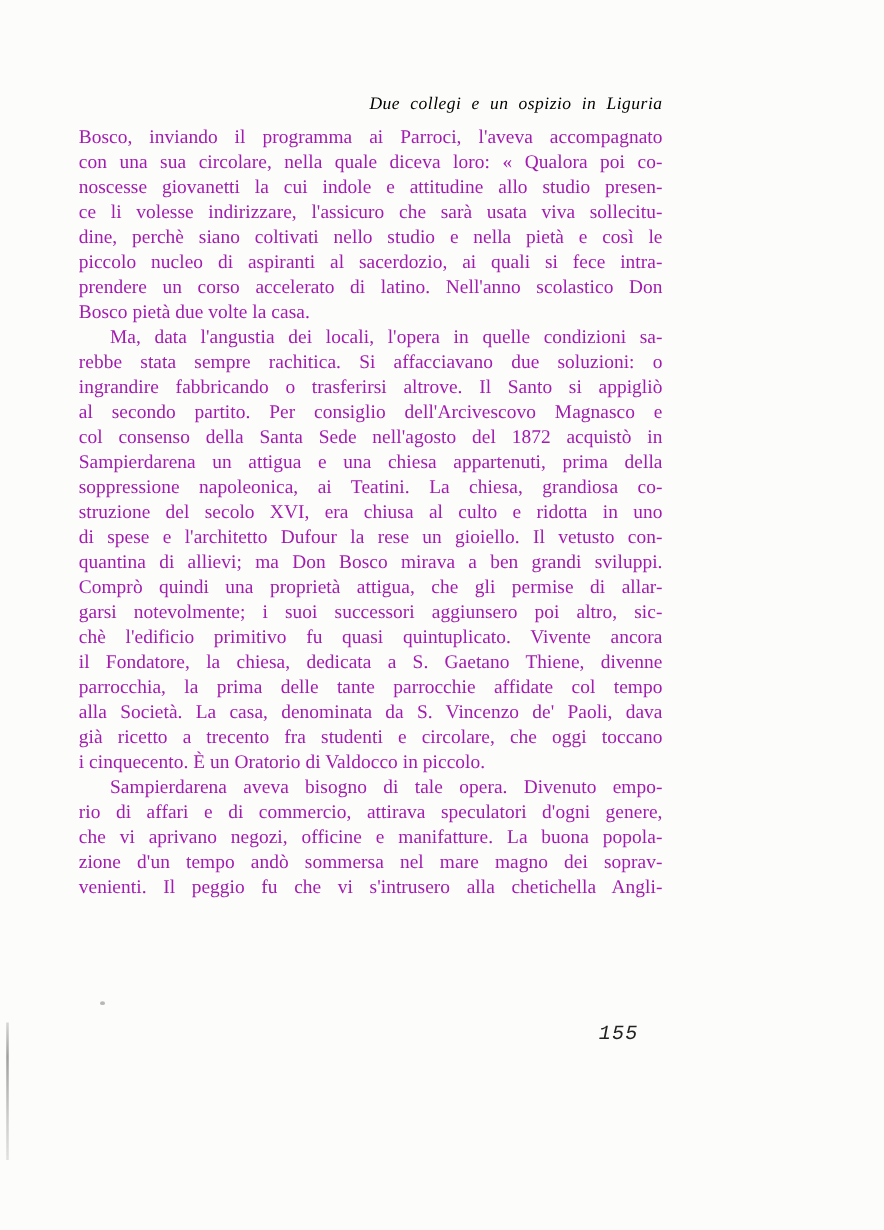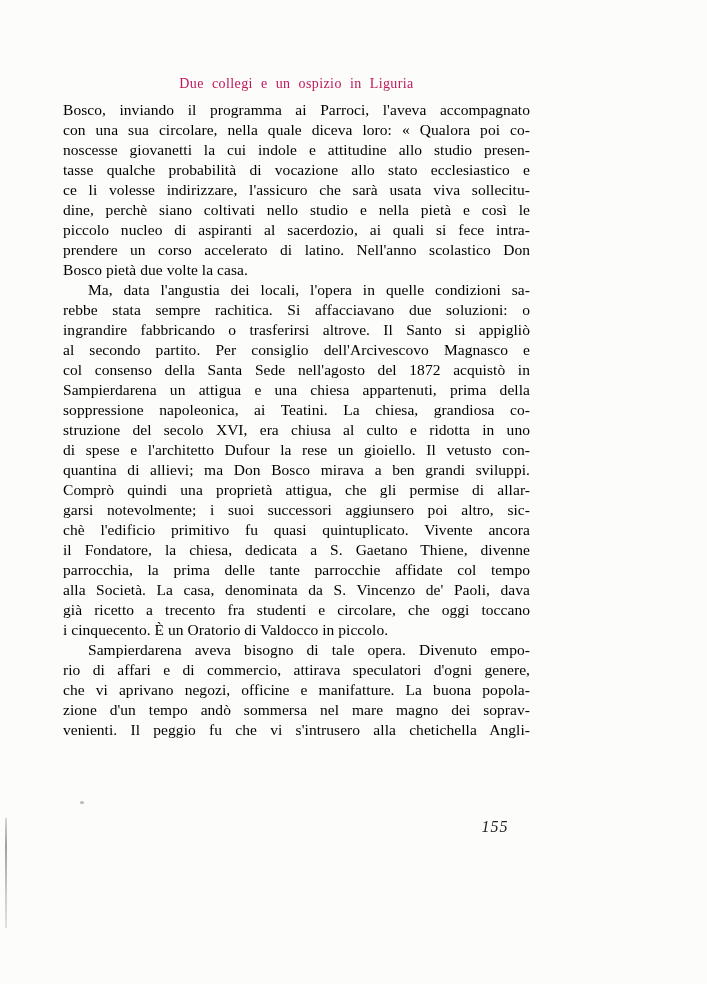--- a/index.html
+++ b/index.html
@@ -14,54 +14,56 @@
     background: #fcfcfa;
     overflow: hidden;
     font-family: "Liberation Serif", "DejaVu Serif", serif;
     color: #1d1d1d;
   }
   .running-header {
     position: absolute;
     top: 76px;
     left: 63px;
     width: 467px;
-    text-align: center;
+    text-align: right;
+    font-style: italic;
     font-size: 14px;
     letter-spacing: 0.4px;
     word-spacing: 0.3em;
-    color: #be185d;
+    color: #000000;
   }
   .text-block {
     position: absolute;
     top: 100px;
     left: 63px;
     width: 467px;
   }
   .paragraph { margin: 0; padding: 0; }
   .line {
     font-size: 15.5px;
     line-height: 20px;
     letter-spacing: 0.05px;
     text-align: justify;
     text-align-last: justify;
     white-space: normal;
-    color: #000000;
+    color: #a21caf;
   }
   .line.lastline { text-align-last: left; }
   .line.indent { text-indent: 25px; }
   .page-number {
     position: absolute;
     top: 818px;
     left: 455px;
     width: 80px;
     text-align: center;
     font-style: italic;
     font-size: 16px;
     letter-spacing: 1px;
     color: #222;
+    font-family: Liberation Mono, monospace;
   }
   .scan-artifact-line {
     position: absolute;
     left: 5px;
     top: 818px;
     width: 2px;
     height: 110px;
     background: linear-gradient(#cfcfcd, #8f8f8d 25%, #a8a8a6 45%, #c4c4c2 70%, #dcdcda);
     opacity: 0.85;
   }
@@ -80,21 +82,20 @@
 <body>
 
 <div class="page">
   <div class="running-header">Due collegi e un ospizio in Liguria</div>
 
   <div class="text-block" id="text-block">
       <div class="paragraph">
         <div class="line">Bosco, inviando il programma ai Parroci, l'aveva accompagnato</div>
         <div class="line">con una sua circolare, nella quale diceva loro: « Qualora poi co-</div>
         <div class="line">noscesse giovanetti la cui indole e attitudine allo studio presen-</div>
-        <div class="line">tasse qualche probabilità di vocazione allo stato ecclesiastico e</div>
         <div class="line">ce li volesse indirizzare, l'assicuro che sarà usata viva sollecitu-</div>
         <div class="line">dine, perchè siano coltivati nello studio e nella pietà e così le</div>
         <div class="line">piccolo nucleo di aspiranti al sacerdozio, ai quali si fece intra-</div>
         <div class="line">prendere un corso accelerato di latino. Nell'anno scolastico Don</div>
         <div class="line lastline">Bosco pietà due volte la casa.</div>
       </div>
       <div class="paragraph">
         <div class="line indent">Ma, data l'angustia dei locali, l'opera in quelle condizioni sa-</div>
         <div class="line">rebbe stata sempre rachitica. Si affacciavano due soluzioni: o</div>
         <div class="line">ingrandire fabbricando o trasferirsi altrove. Il Santo si appigliò</div>

